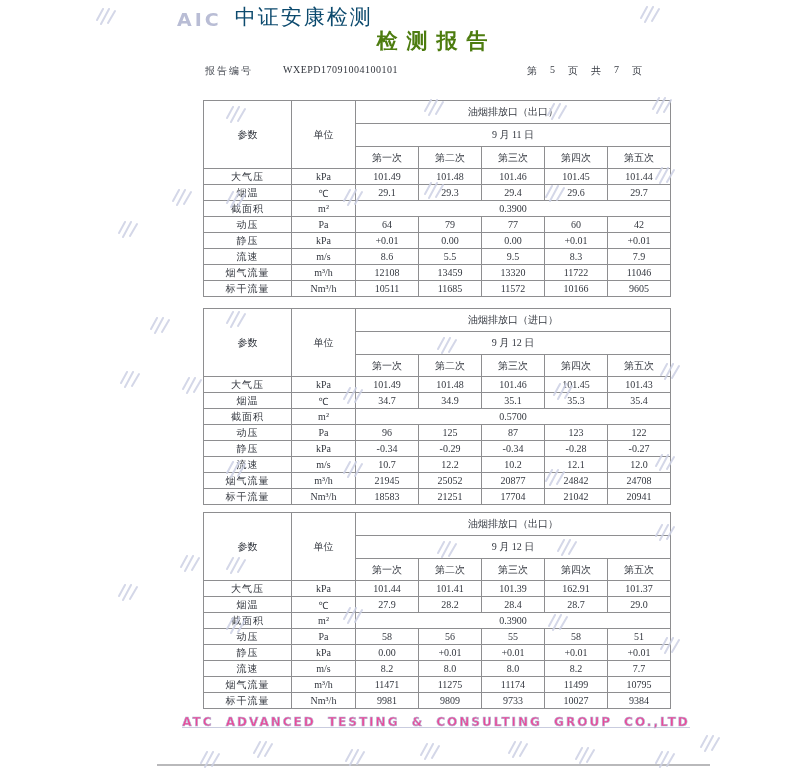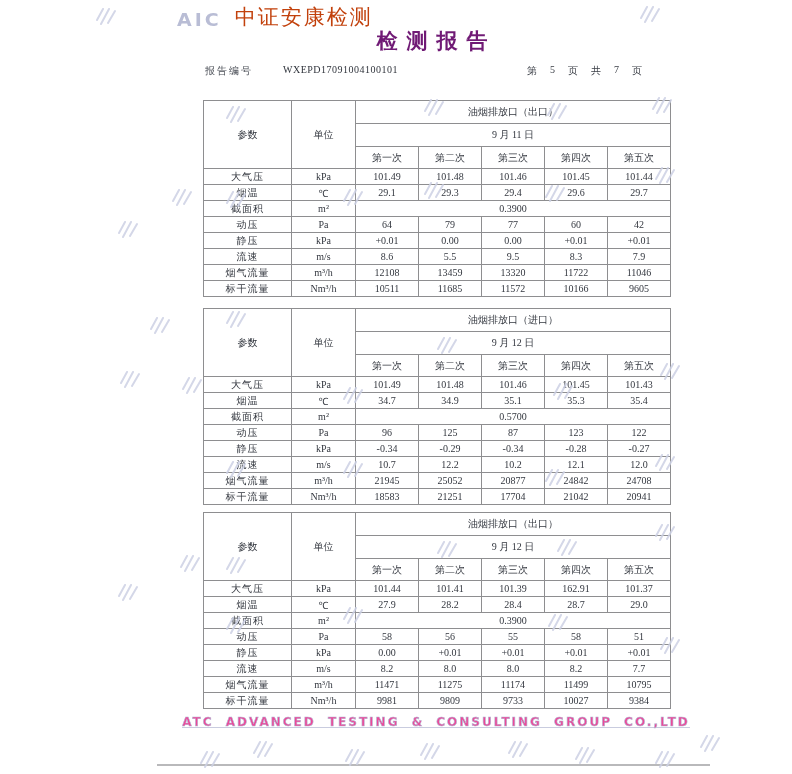--- a/index.html
+++ b/index.html
@@ -6,24 +6,24 @@
   .page {
     position:relative; width:792px; height:774px; background:#ffffff;
     font-family:"Liberation Serif", serif; color:#383c44; overflow:hidden;
   }
   
   .logo-row { position:absolute; left:177px; top:3px; display:flex; align-items:flex-end; gap:13px; }
   .logo-mark {
     font-family:"DejaVu Sans", sans-serif; font-weight:bold; font-size:19px;
     color:#b9bdd5; letter-spacing:3px; transform:scaleY(.92);
   }
-  .logo-text { font-size:21px; color:#c2410c; letter-spacing:2px; }
+  .logo-text { font-size:21px; color:#0c4a6e; letter-spacing:2px; }
   .title {
     position:absolute; top:27px; left:203px; width:467px; text-align:center;
-    font-size:21px; font-weight:bold; letter-spacing:9px; color:#701a75;
+    font-size:21px; font-weight:bold; letter-spacing:9px; color:#4d7c0f;
   }
   .meta-row { position:absolute; top:62px; left:203px; width:467px; height:16px; font-size:10px; }
   .meta-label { position:absolute; left:2px; top:2px; color:#4a4e56; letter-spacing:2px; }
   .meta-value { position:absolute; left:80px; top:2px; color:#30343c; letter-spacing:.5px; }
   .page-info { position:absolute; right:28px; top:2px; display:flex; gap:13px; color:#3a3e46; }
   
   table.report-table {
     position:absolute; left:203px; width:467px; border-collapse:collapse; table-layout:fixed;
     font-size:10px; color:#33373f;
   }

